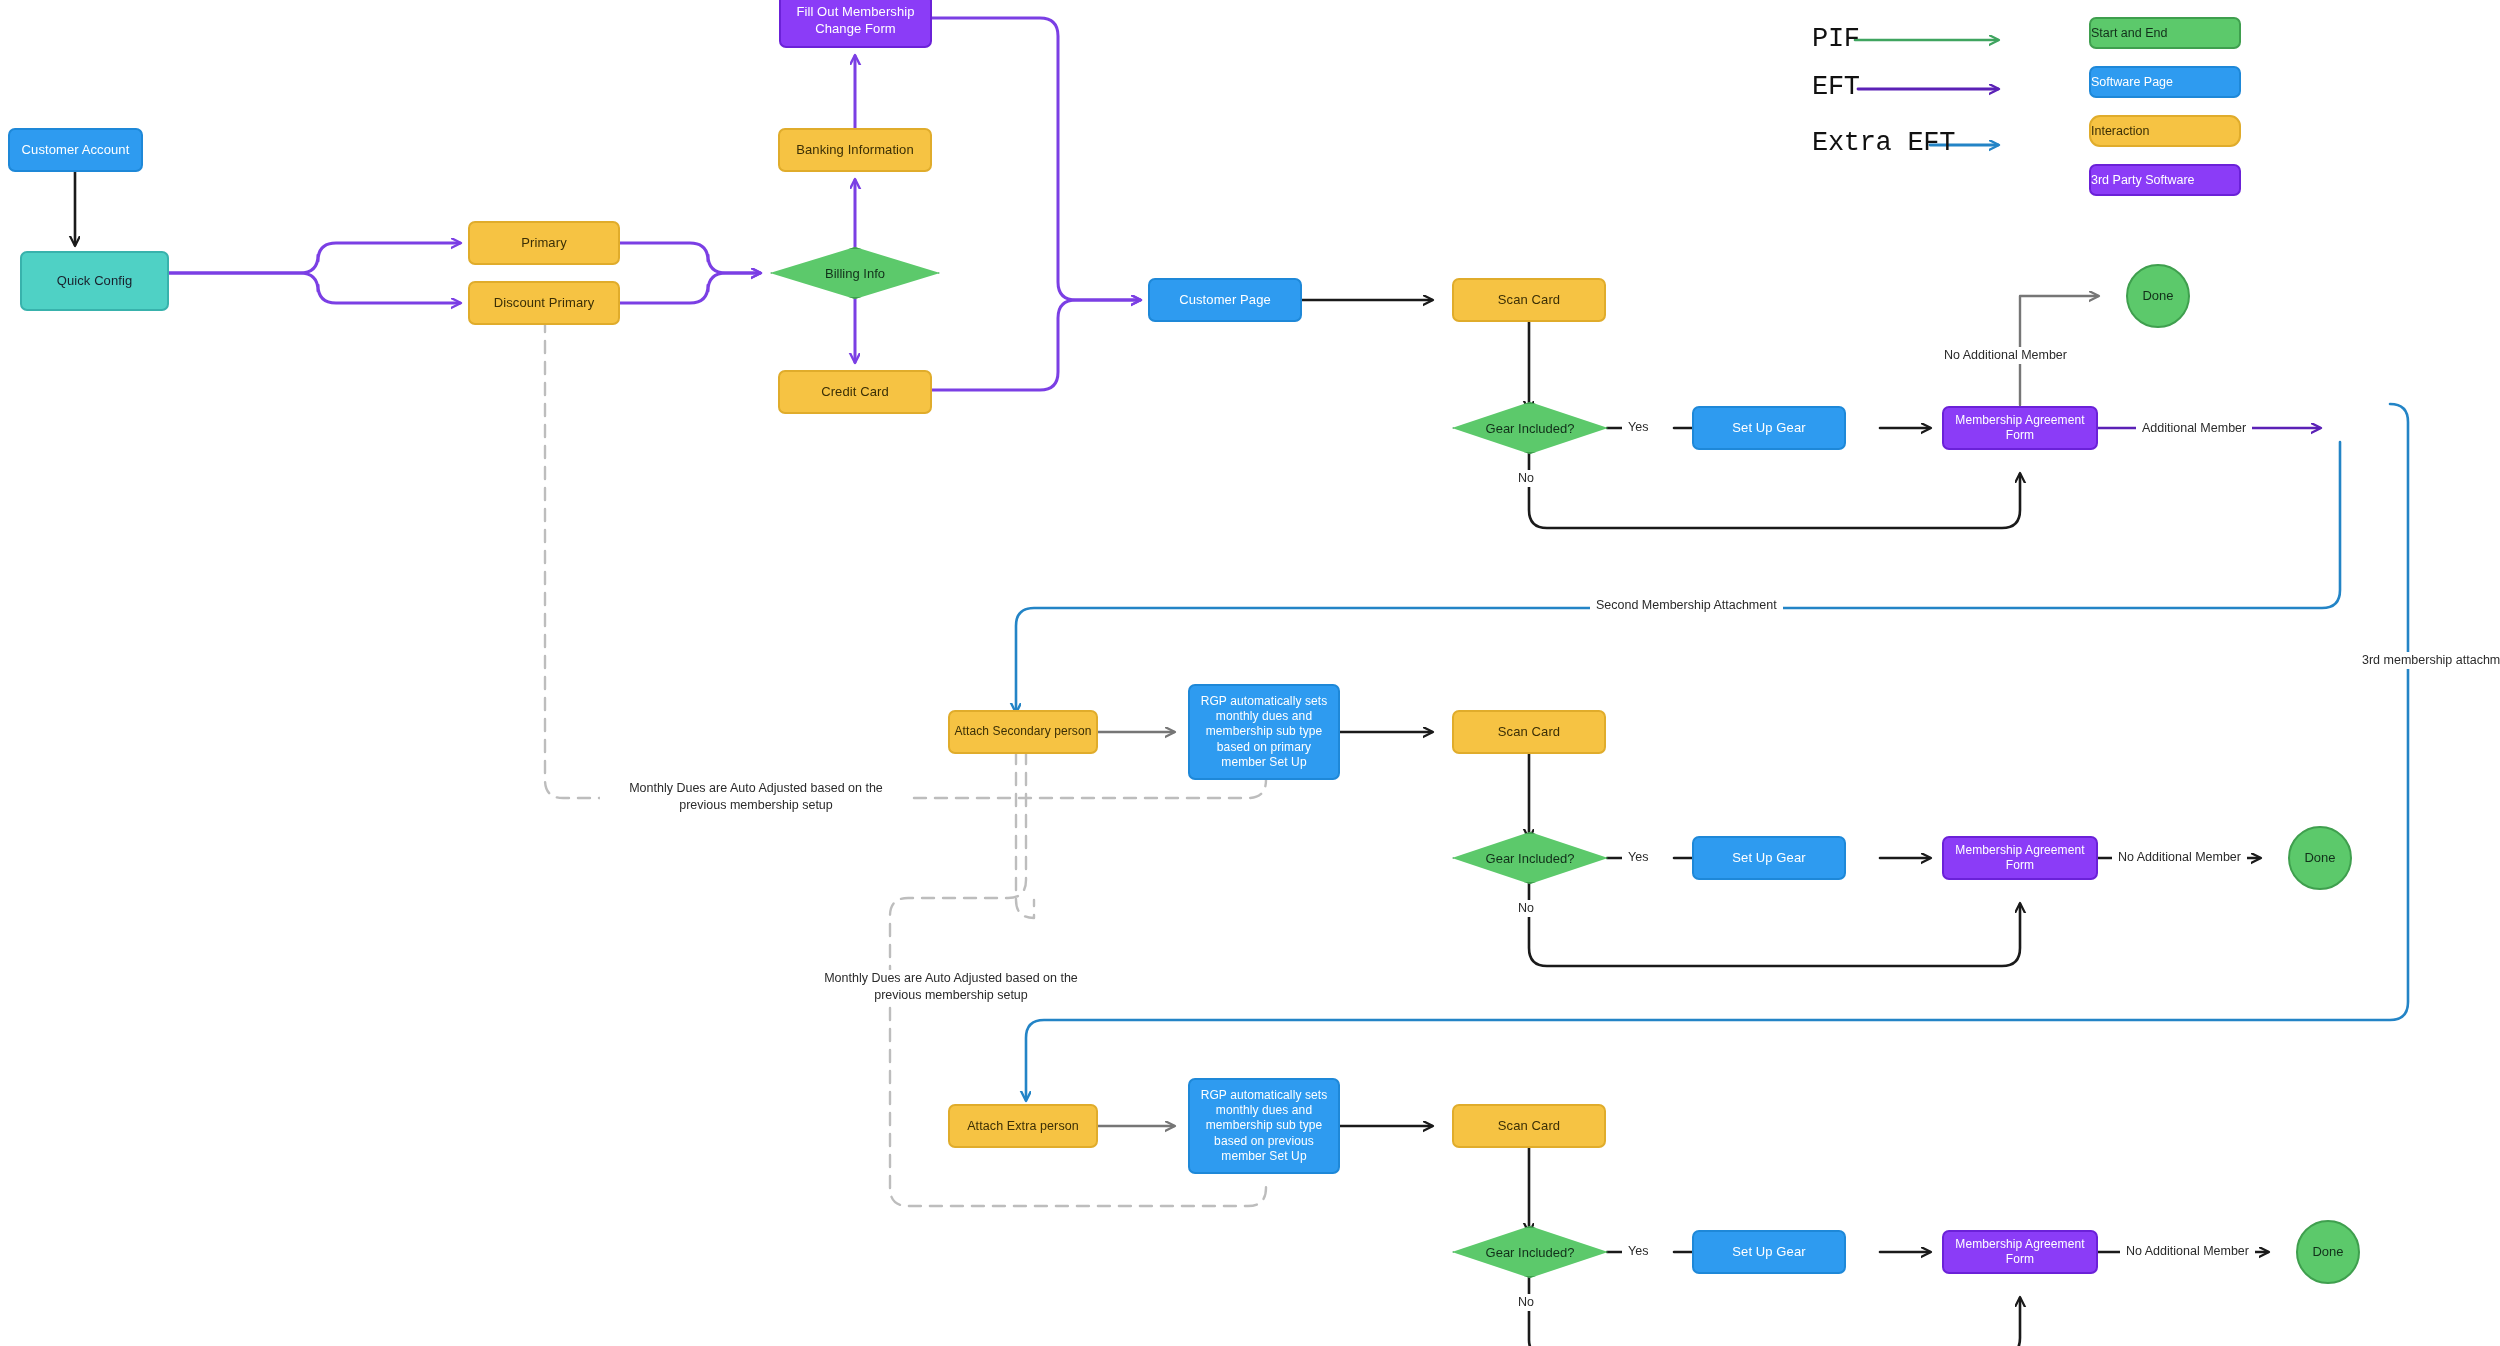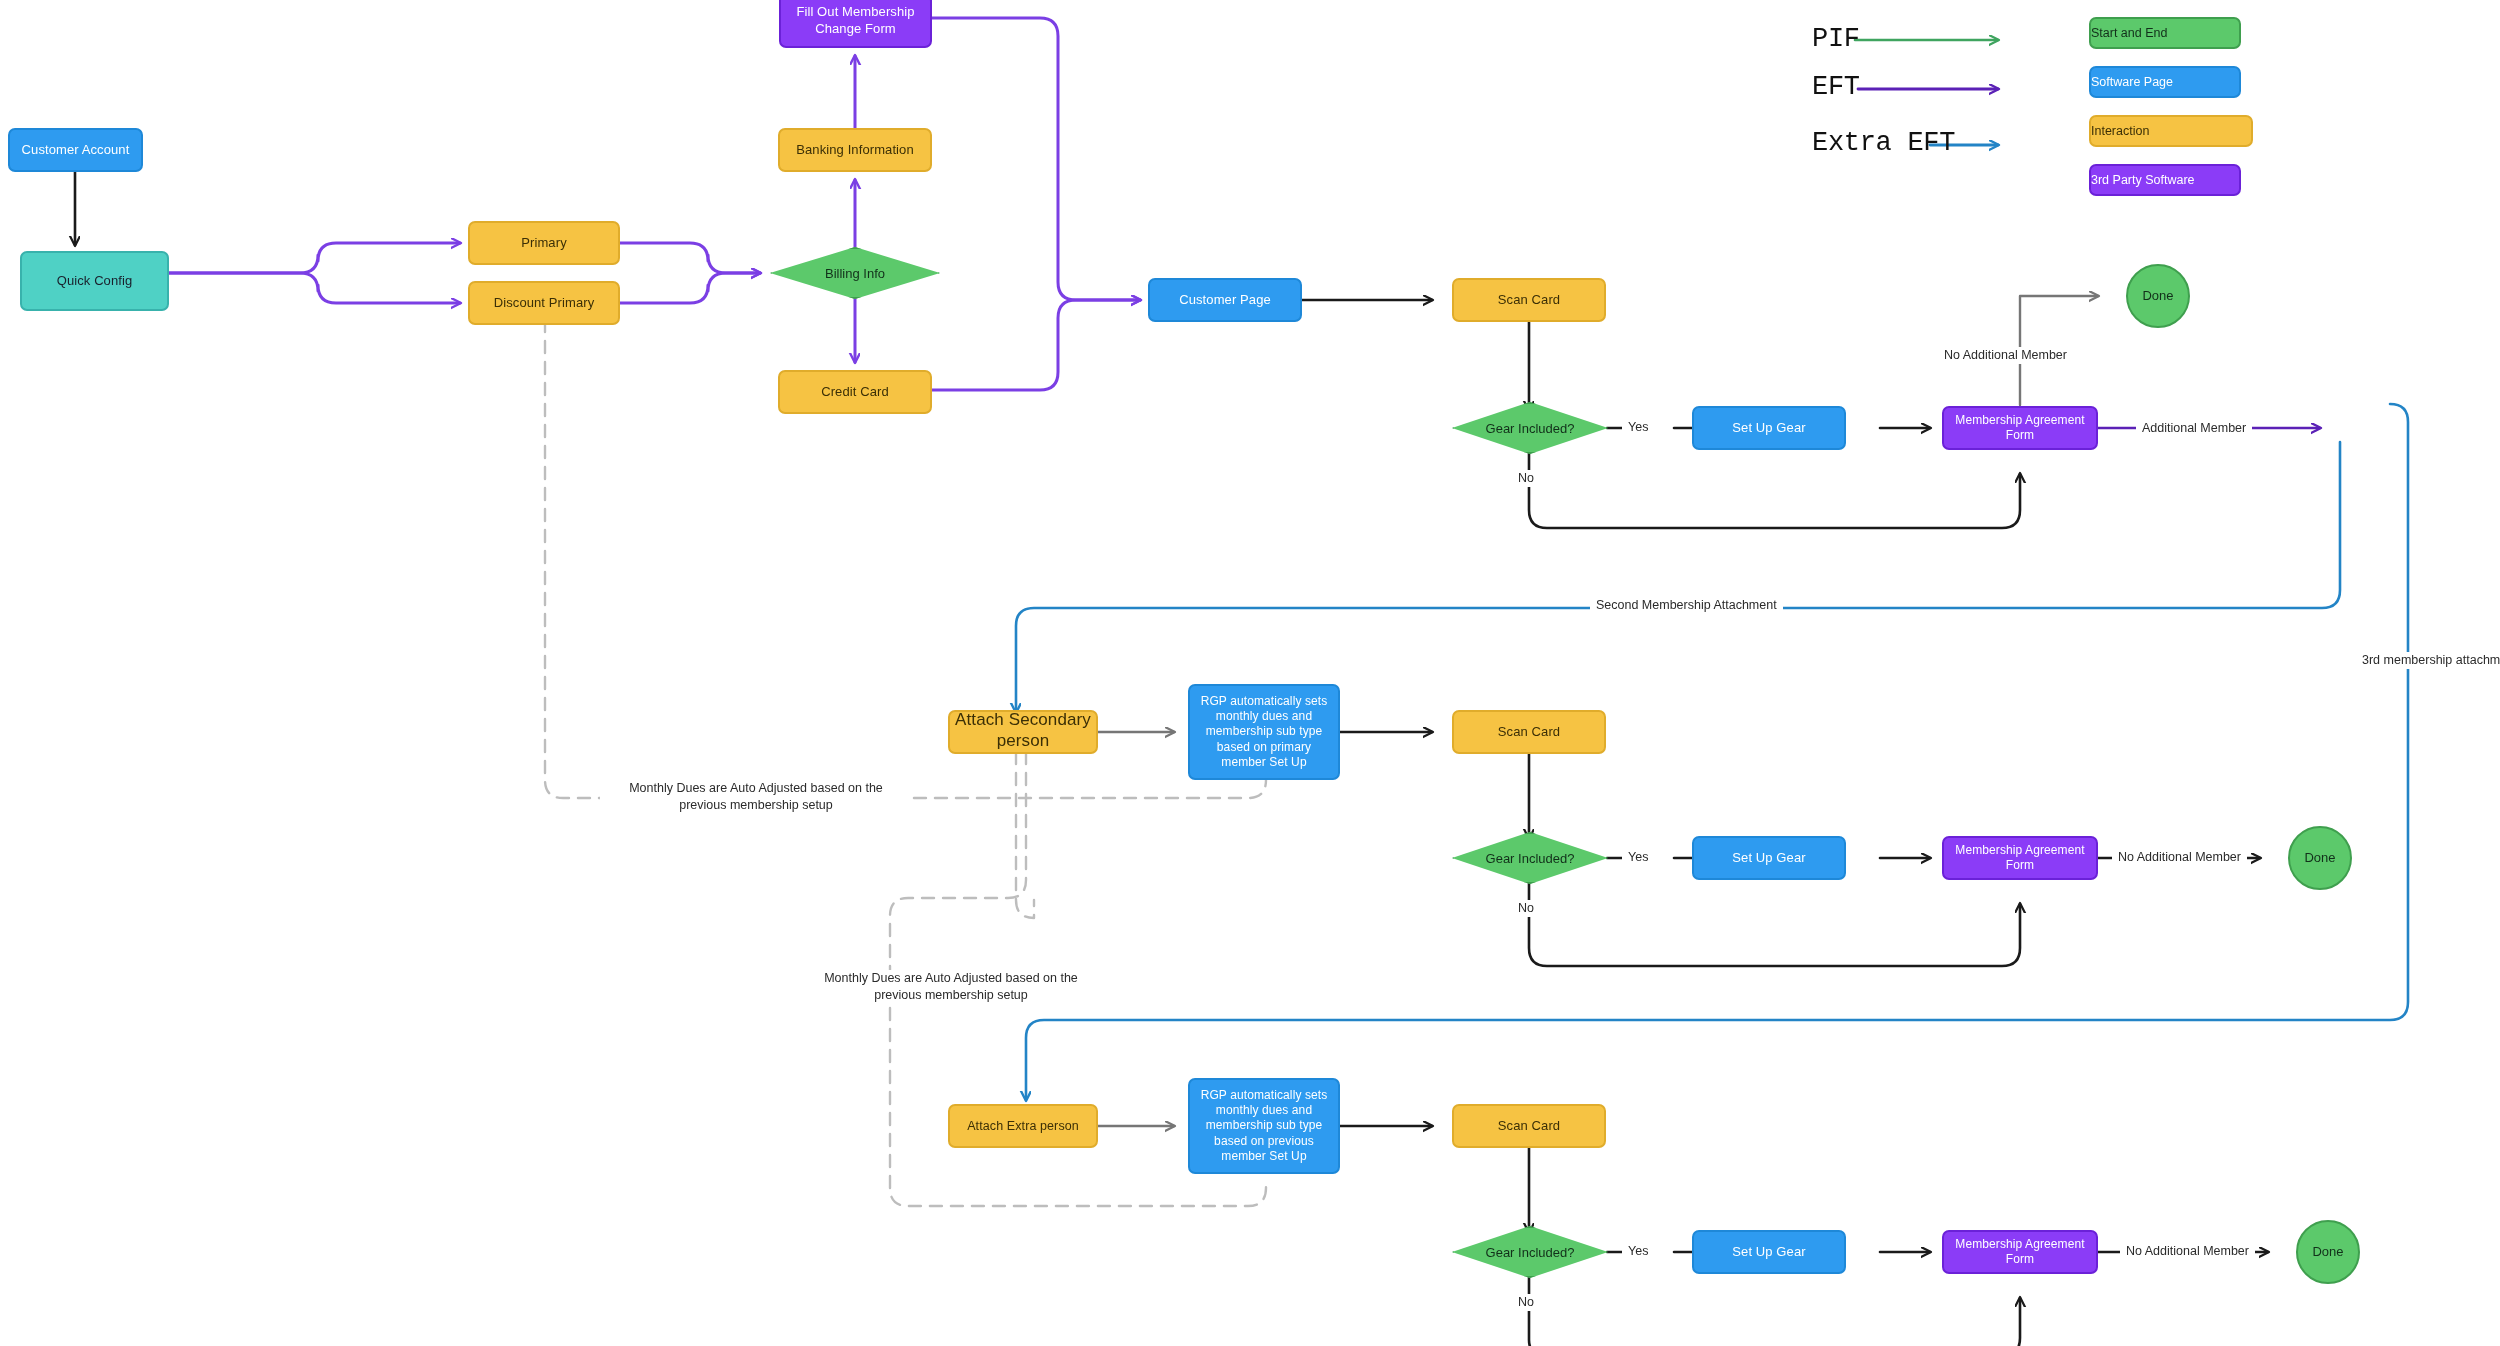--- a/index.html
+++ b/index.html
@@ -196,21 +196,21 @@
 
   <div class="node n-purple" style="left:1942px;top:406px;width:156px;height:44px;font-size:12px;">
     <span>Membership Agreement Form</span>
   </div>
 
   <div class="circle c-green" style="left:2126px;top:264px;width:64px;height:64px;">
     <span>Done</span>
   </div>
 
 
-  <div class="node n-amber" style="left:948px;top:710px;width:150px;height:44px;font-size:17px;align-items:flex-end;">
+  <div class="node n-amber" style="left:948px;top:710px;width:150px;height:44px;font-size:12px;">
     <span>Attach Secondary person</span>
   </div>
 
   <div class="node n-blue" style="left:1188px;top:684px;width:152px;height:96px;padding:0 8px;font-size:12px;">
     <span>RGP automatically sets monthly dues and membership sub type based on primary member Set Up</span>
   </div>
 
   <div class="node n-amber" style="left:1452px;top:710px;width:154px;height:44px;">
     <span>Scan Card</span>
   </div>
@@ -289,21 +289,21 @@
     <div class="lg-row" style="left:1812px;top:128px;">
       <span class="lg-text">Extra EFT</span>
     </div>
 
     <div class="lg-box n-green" style="left:2089px;top:17px;width:152px;height:32px;">
       <span>Start and End</span>
     </div>
     <div class="lg-box n-blue" style="left:2089px;top:66px;width:152px;height:32px;">
       <span>Software Page</span>
     </div>
-    <div class="lg-box n-amber" style="left:2089px;top:115px;width:164px;height:32px;">
+    <div class="lg-box n-amber" style="left:2089px;top:115px;width:152px;height:32px;border-radius:11px;">
       <span>Interaction</span>
     </div>
     <div class="lg-box n-purple" style="left:2089px;top:164px;width:152px;height:32px;">
       <span>3rd Party Software</span>
     </div>
   </div>
 
 </div>
 
 </body></html>

